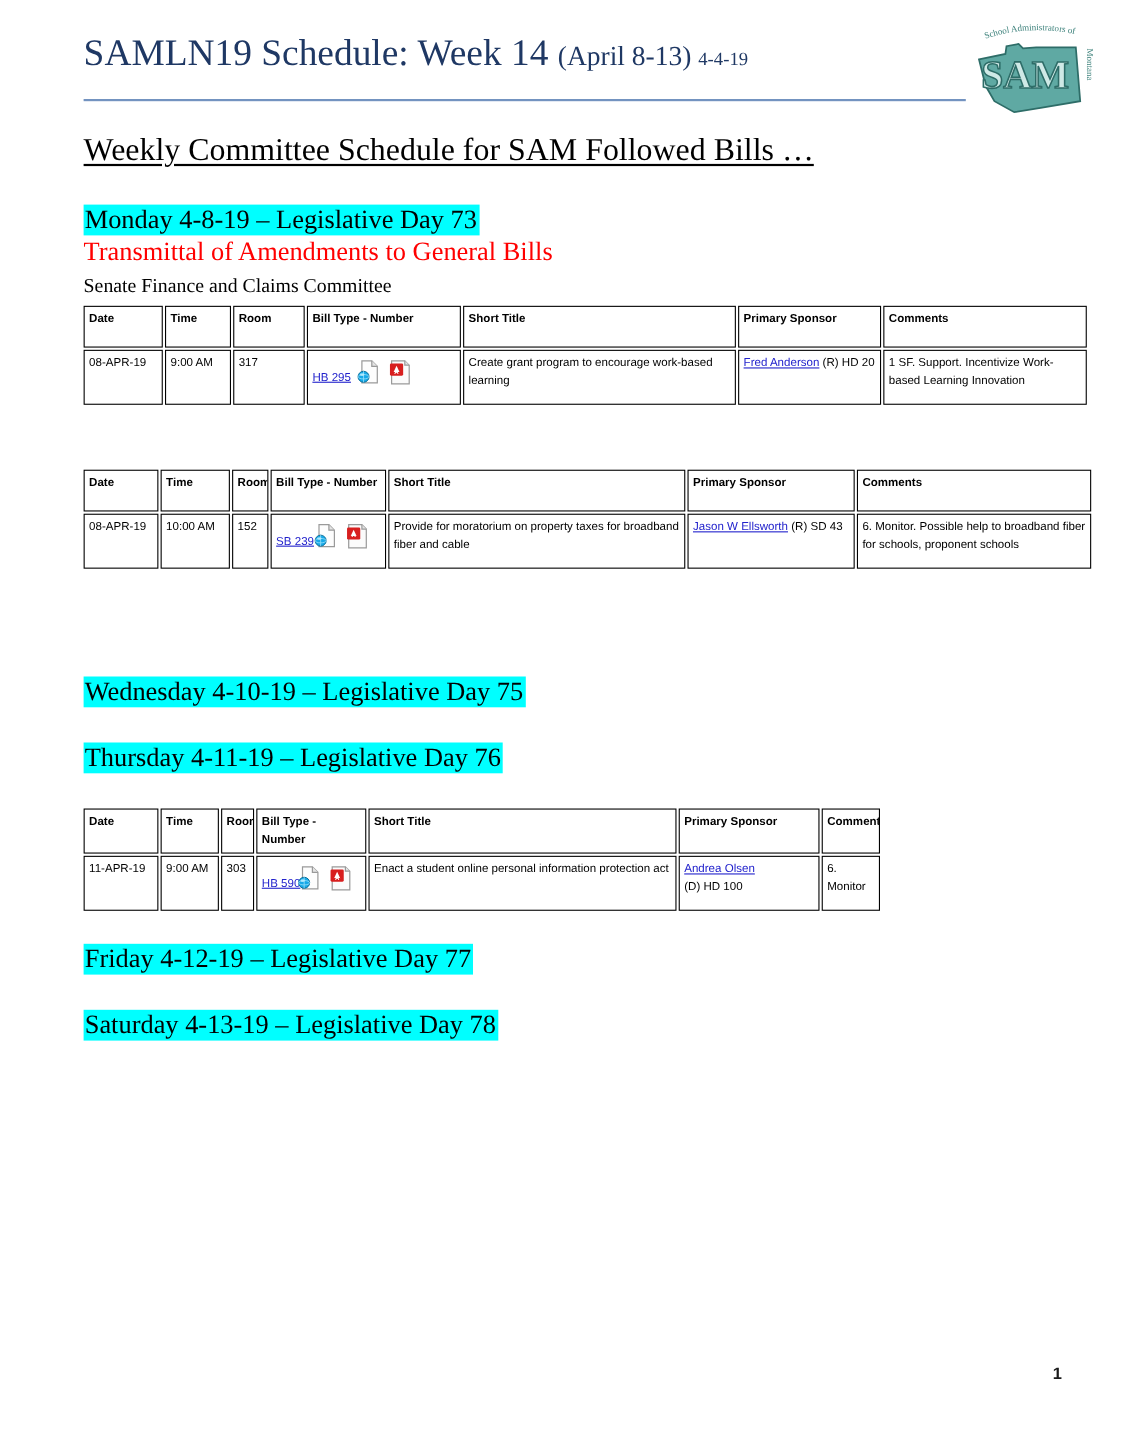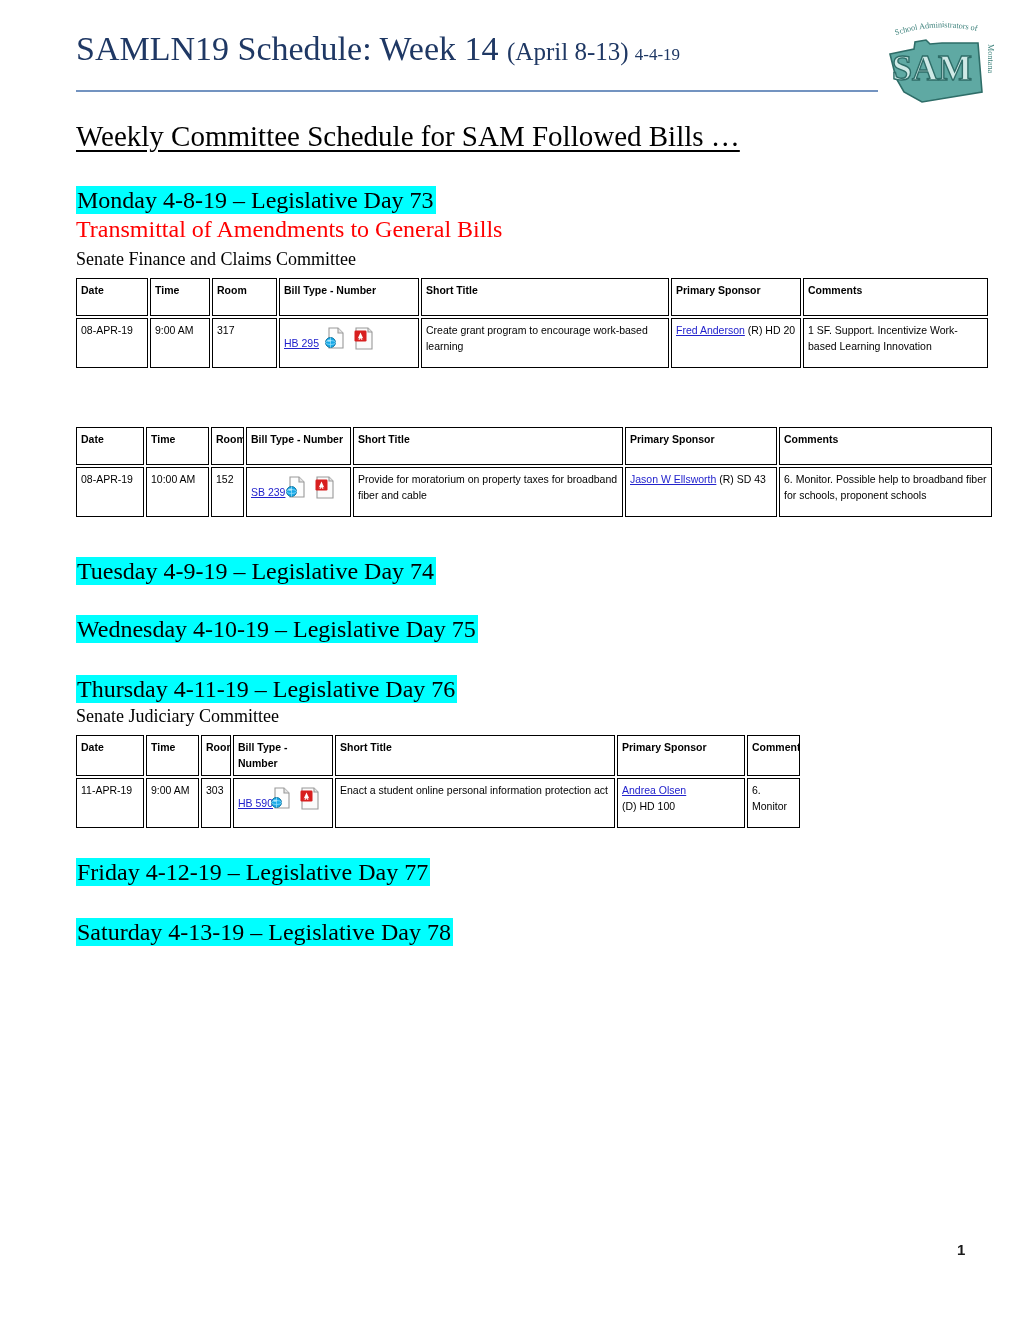--- a/index.html
+++ b/index.html
@@ -305,25 +305,23 @@
         <td>Provide for moratorium on property taxes for broadband fiber and cable</td>
         <td>
           <span class="sponsor-link">Jason W Ellsworth</span>
           <span class="sponsor-meta">(R) SD 43</span>
         </td>
         <td>6. Monitor.  Possible help to broadband fiber for schools, proponent schools</td>
       </tr>
     </tbody>
   </table>
 
-  <div class="day-head" style="top:557px">Tuesday 4-9-19 – Legislative Day 74</div>
   <div class="day-head" style="top:615px">Wednesday 4-10-19 – Legislative Day 75</div>
 
   <div class="day-head" style="top:675px">Thursday 4-11-19 – Legislative Day 76</div>
-  <div class="committee" style="top:706px">Senate Judiciary Committee</div>
 
   <table class="sched" style="left:58px; top:733px; width:714px;">
     <colgroup>
       <col style="width:68px">
         <col style="width:53px">
         <col style="width:30px">
       <col style="width:100px">
         <col style="width:280px">
         <col style="width:128px">
         <col style="width:53px">

